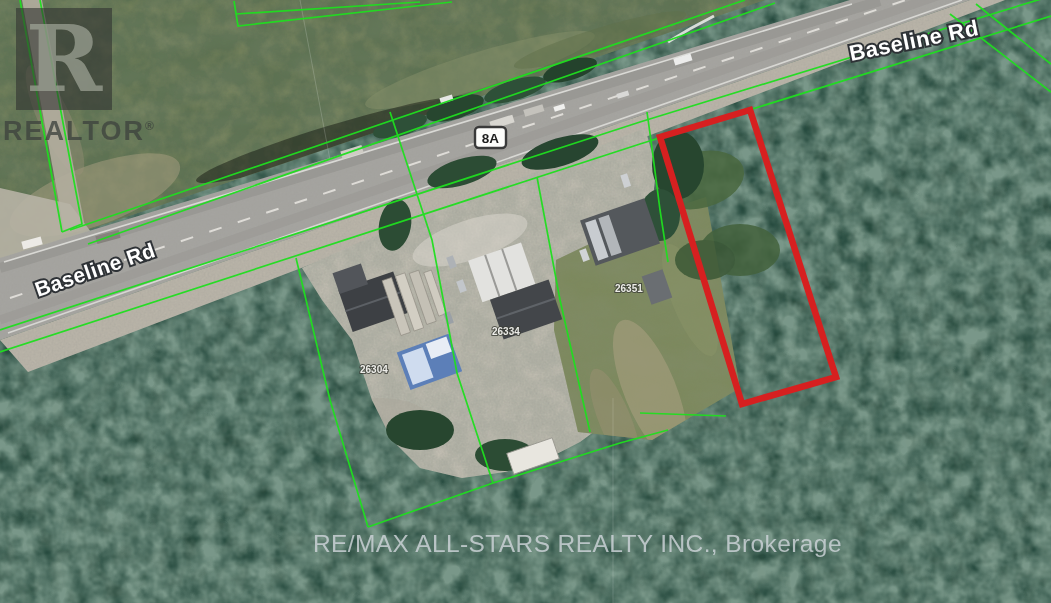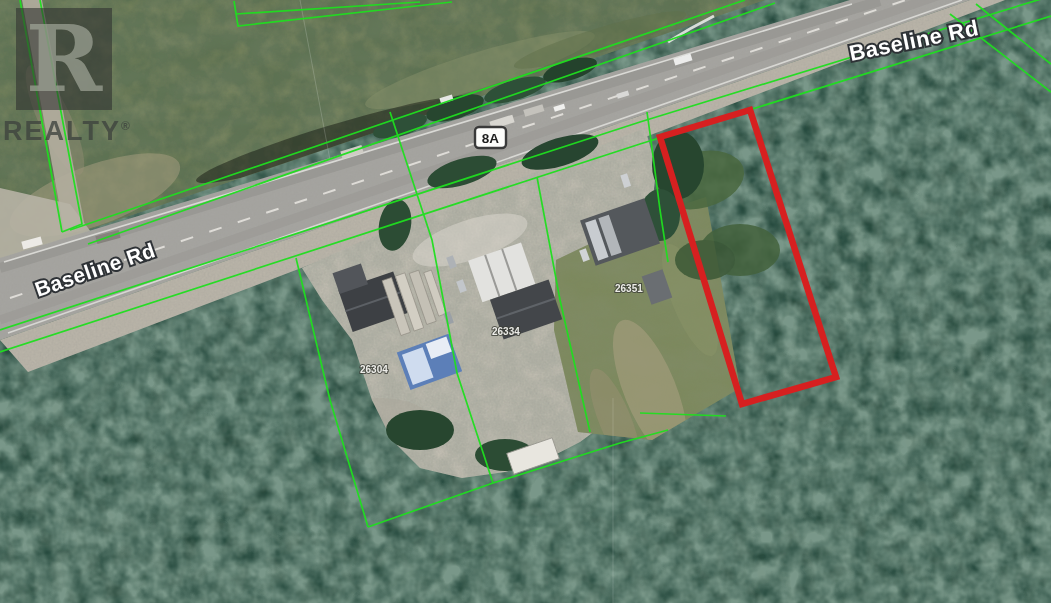--- a/index.html
+++ b/index.html
@@ -225,17 +225,18 @@
     <text x="360" y="373" class="addr-label">26304</text>
     <text x="492" y="335" class="addr-label">26334</text>
     <text x="615" y="292" class="addr-label">26351</text>
   </g>
 </svg>
 
 <div class="realtor-mark">
   <div class="realtor-box">
     <span>R</span>
   </div>
-  <div class="realtor-word"><span>REALTY</span><sup>®</sup></div>
+  <div class="realtor-word"><span>REALTOR</span><sup>®</sup></div>
 </div>
 
+<div class="brokerage-mark">RE/MAX ALL-STARS REALTY INC., Brokerage</div>
 
 </div>
 
 </body></html>

